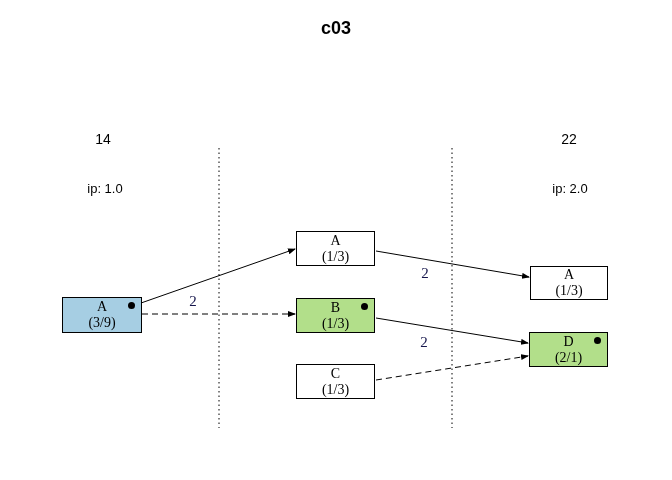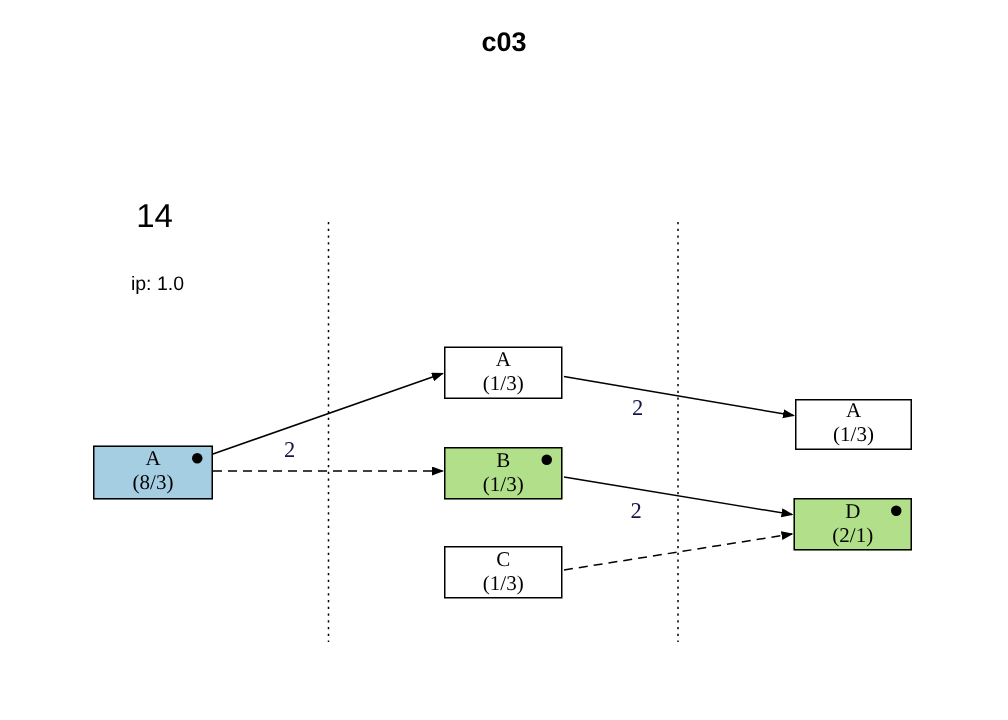--- a/index.html
+++ b/index.html
@@ -6,21 +6,21 @@
   .canvas {
     position:relative; width:672px; height:480px; background:#ffffff;
     font-family:"Liberation Sans", sans-serif; overflow:hidden;
   }
   .title {
     position:absolute; left:0; top:18px; width:672px; text-align:center;
     font-size:18px; font-weight:bold; color:#000;
   }
   .time-label {
     position:absolute; width:100px; text-align:center; top:131px;
-    font-size:22px; color:#000;
+    font-size:14px; color:#000;
   }
   .ip-label {
     position:absolute; width:100px; text-align:center; top:181px;
     font-size:13px; color:#000;
   }
   svg.edges { position:absolute; left:0; top:0; }
   .node {
     position:absolute; box-sizing:border-box; border:1px solid #000;
     display:flex; flex-direction:column; align-items:center; justify-content:center;
     font-family:"Liberation Serif", serif; font-size:14px; line-height:16px;
@@ -36,43 +36,45 @@
   }
 </style>
 </head>
 <body>
 
 <div class="canvas">
 
   <div class="title">c03</div>
 
   <div class="time-label" style="left:53px;">14</div>
+  <div class="time-label" style="left:519px;">22</div>
 
   <div class="ip-label" style="left:55px;text-align:center;">ip: 1.0</div>
+  <div class="ip-label" style="left:520px;">ip: 2.0</div>
 
   <svg class="edges" width="672" height="480" viewBox="0 0 672 480">
     <defs>
       <marker id="arrow" markerWidth="8" markerHeight="8" refX="7" refY="3" orient="auto" markerUnits="userSpaceOnUse">
         <path d="M0,0 L8,3 L0,6 Z" fill="#000"></path>
       </marker>
     </defs>
 
     <line x1="219" y1="148" x2="219" y2="428" stroke="#000" stroke-width="1" stroke-dasharray="1.5 3"></line>
     <line x1="452" y1="148" x2="452" y2="428" stroke="#000" stroke-width="1" stroke-dasharray="1.5 3"></line>
 
     <line x1="141" y1="303" x2="295" y2="249" stroke="#000" stroke-width="1" marker-end="url(#arrow)"></line>
     <line x1="142" y1="314" x2="295" y2="314" stroke="#000" stroke-width="1" stroke-dasharray="6 4" marker-end="url(#arrow)"></line>
     <line x1="376" y1="251" x2="529" y2="277" stroke="#000" stroke-width="1" marker-end="url(#arrow)"></line>
     <line x1="376" y1="318" x2="528" y2="343" stroke="#000" stroke-width="1" marker-end="url(#arrow)"></line>
     <line x1="376" y1="380" x2="528" y2="356" stroke="#000" stroke-width="1" stroke-dasharray="6 4" marker-end="url(#arrow)"></line>
   </svg>
 
   <div class="node" style="left: 62px; top: 297px; width: 80px; height: 36px; background: rgb(166, 206, 227);">
     <span>A</span>
-    <span>(8/3)</span>
+    <span>(3/9)</span>
     <span class="dot"></span>
   </div>
 
   <div class="node" style="left: 296px; top: 231px; width: 79px; height: 35px; background: rgb(255, 255, 255);">
     <span>A</span>
     <span>(1/3)</span>
   </div>
 
   <div class="node" style="left: 296px; top: 298px; width: 79px; height: 35px; background: rgb(178, 223, 138);">
     <span>B</span>

